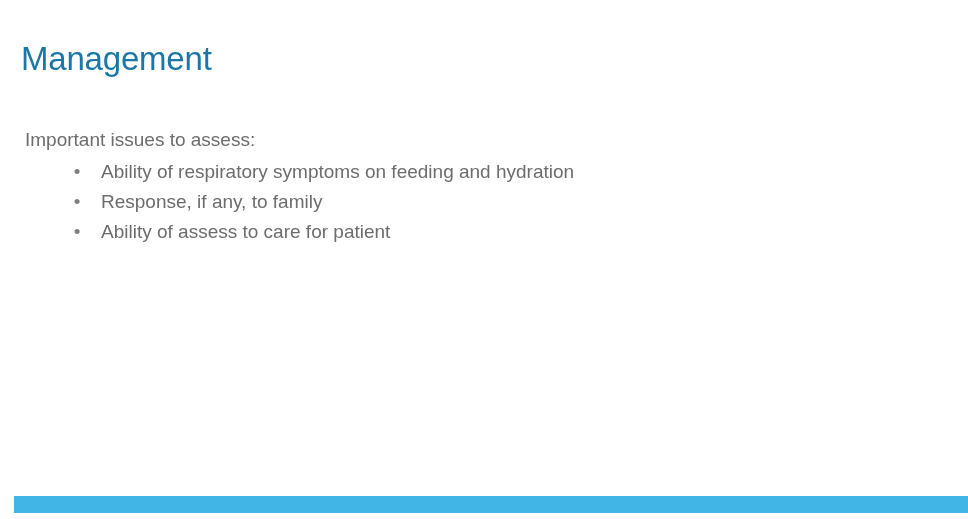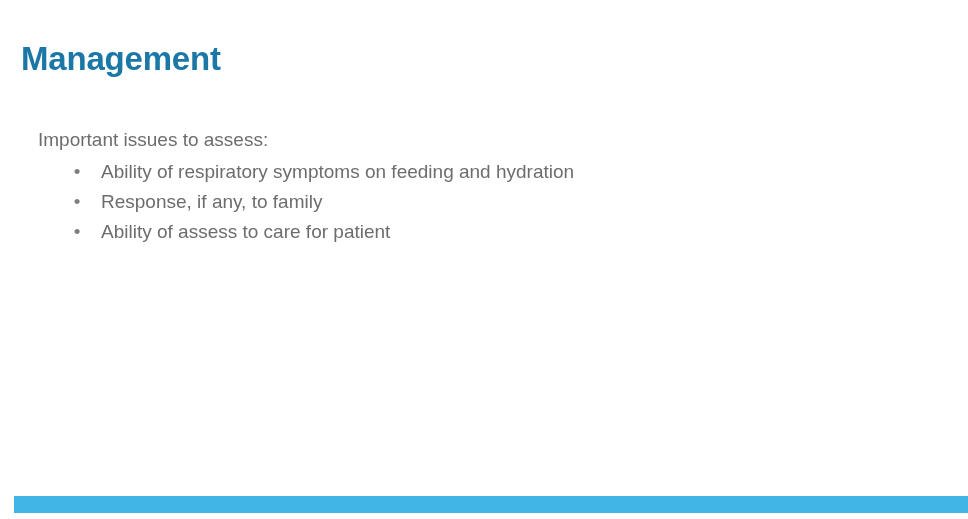--- a/index.html
+++ b/index.html
@@ -23,40 +23,40 @@
     box-sizing: border-box;
   }
 
   
   .slide-title {
     position: absolute;
     left: 21px;
     top: 17px;
     width: 900px;
     font-size: 33px;
-    font-weight: bold;
+    font-weight: normal;
     line-height: 40px;
     letter-spacing: -0.2px;
     color: #1b77a6;
     white-space: nowrap;
   }
 
   
   .body-block {
     position: absolute;
     left: 21px;
     top: 127px;
     width: 920px;
   }
 
   .lead-line {
     font-size: 19px;
     line-height: 26px;
     color: #6d6d6d;
-    margin: 0 0 4px 17px;
+    margin: 0 0 4px 4px;
     white-space: nowrap;
   }
 
   .bullet-list {
     list-style: none;
     margin: 0;
     padding: 0;
   }
 
   .bullet-item {

